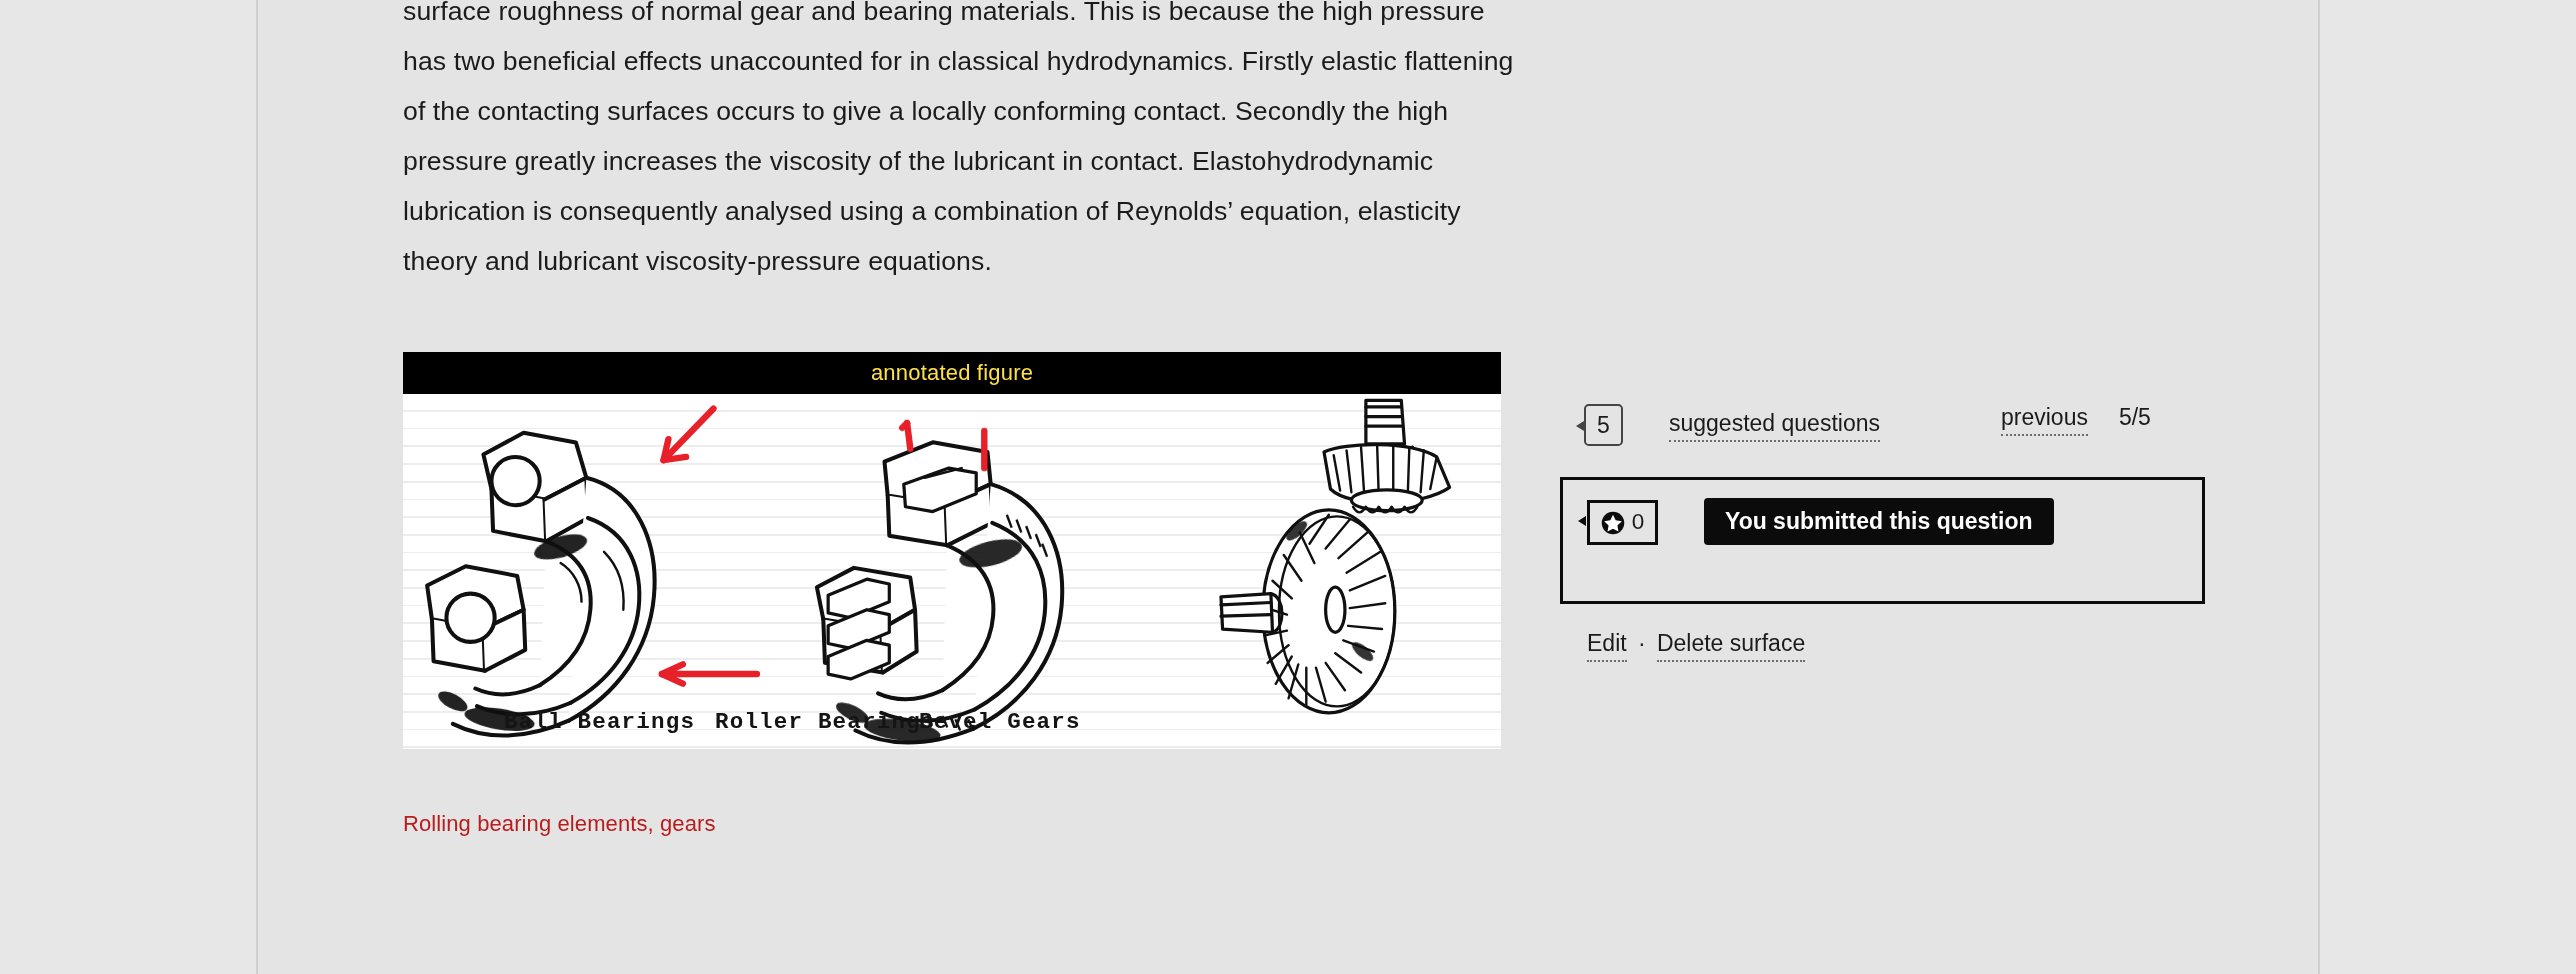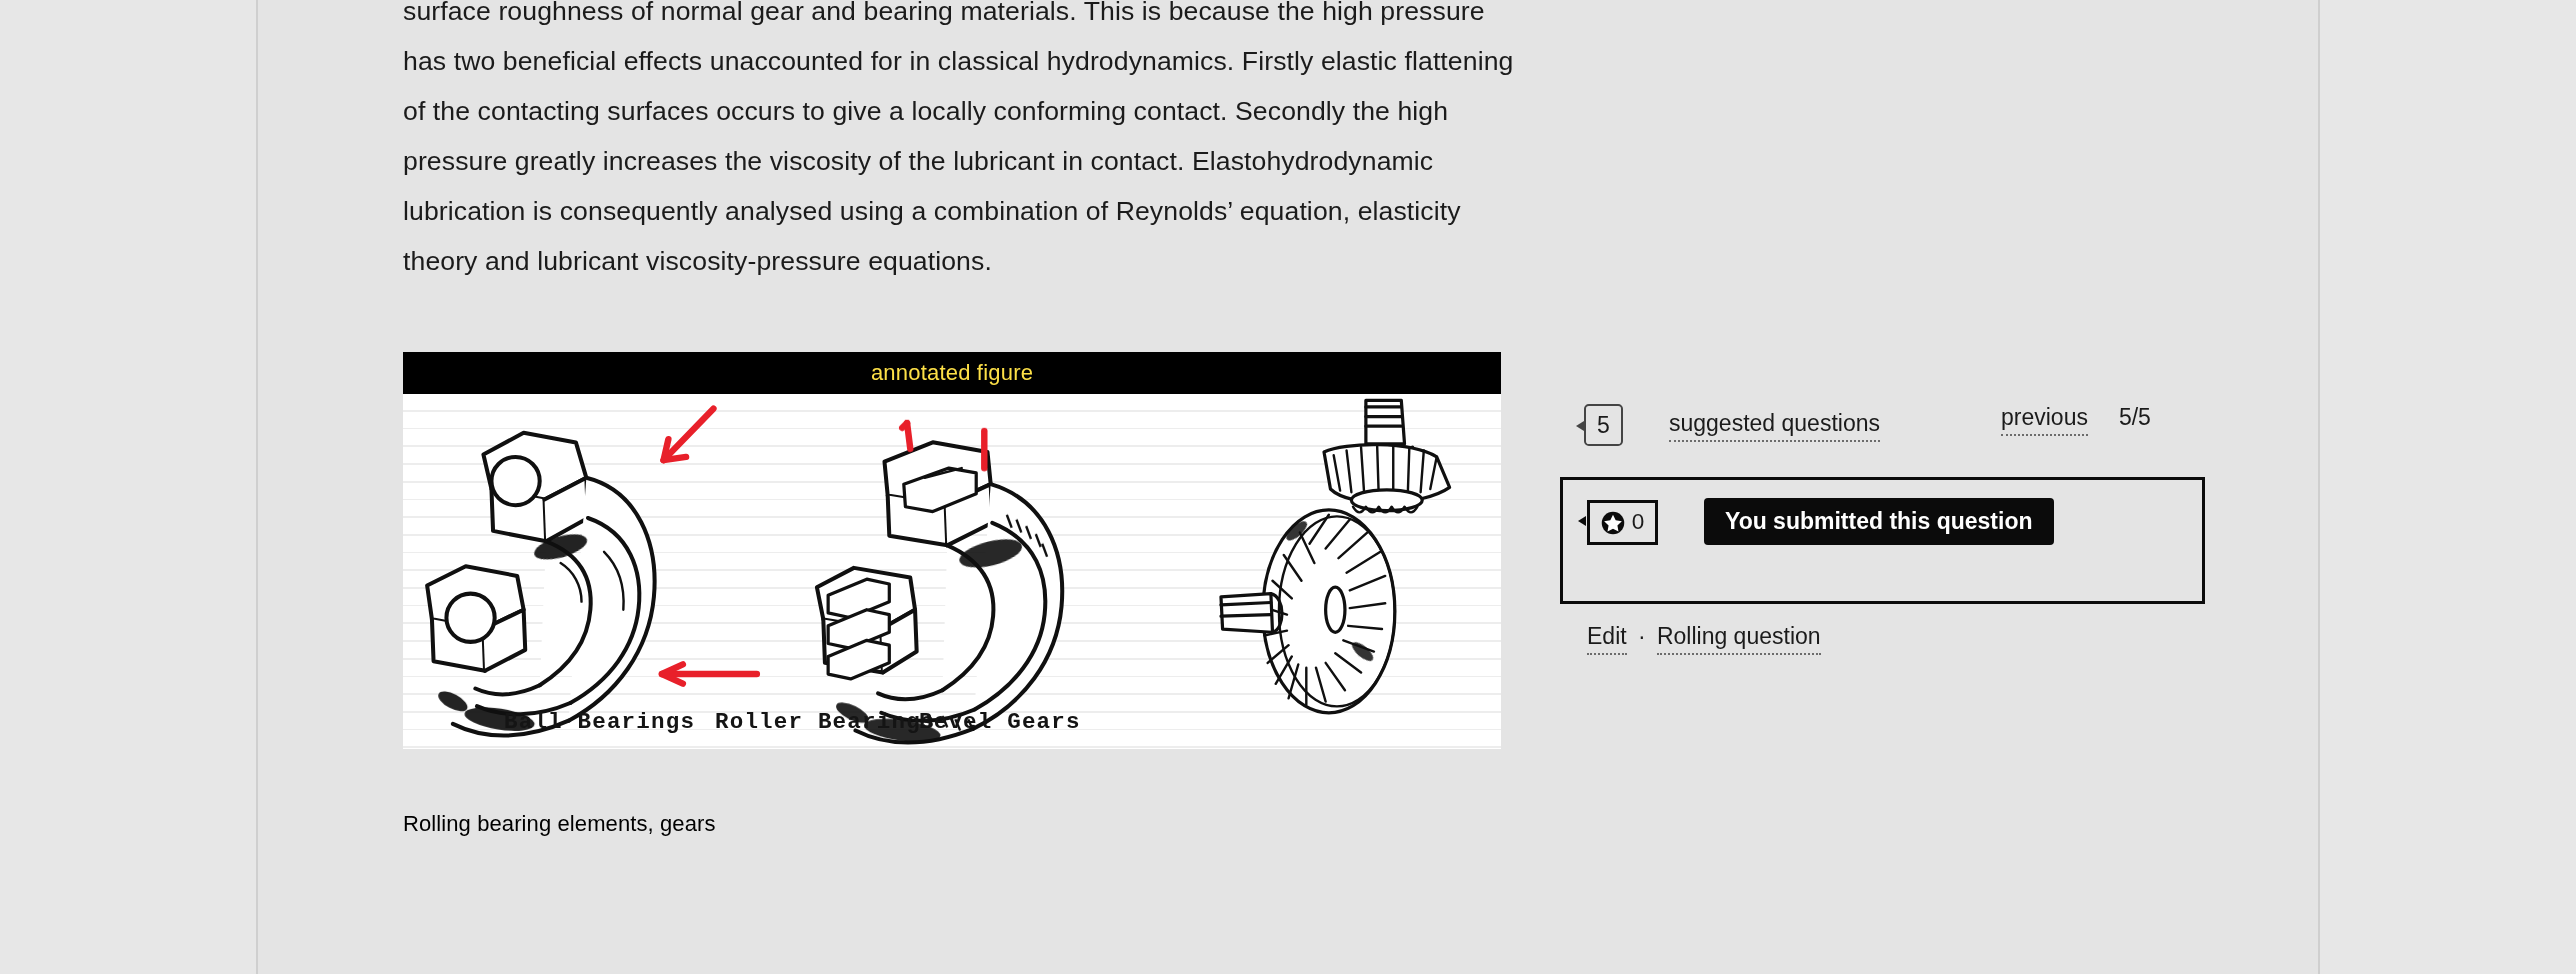--- a/index.html
+++ b/index.html
@@ -94,21 +94,21 @@
   }
   #label-ball   { left: 101px; }
   #label-roller { left: 312px; }
   #label-bevel  { left: 516px; }
 
   #figure-caption {
     position: absolute;
     left: 403px;
     top: 811px;
     font-size: 22px;
-    color: #000000;
+    color: #b91c1c;
     letter-spacing: 0.1px;
     white-space: nowrap;
   }
 
   
   #qpanel {
     position: absolute;
     left: 1560px;
     top: 396px;
     width: 644px;
@@ -234,21 +234,21 @@
     position: absolute;
     left: 24px;
     top: 83px;
     font-size: 23px;
     color: #1b1b1b;
     white-space: nowrap;
   }
   #card-actions {
     position: absolute;
     left: 24px;
-    top: 143px;
+    top: 150px;
     display: flex;
     align-items: baseline;
     gap: 11.3px;
     font-size: 23px;
     color: #1b1b1b;
   }
   #card-actions .sep { color: #1b1b1b; }
 </style>
 </head>
 <body>
@@ -428,17 +428,17 @@
 
       <div id="submitted-pill">
         <span>You submitted this question</span>
       </div>
     </div>
 
 
     <div id="card-actions">
       <span class="dotlink">Edit</span>
       <span class="sep">·</span>
-      <span class="dotlink">Rolling question</span>
+      <span class="dotlink">Delete surface</span>
     </div>
   </div>
 </div>
 
 
 </body></html>

